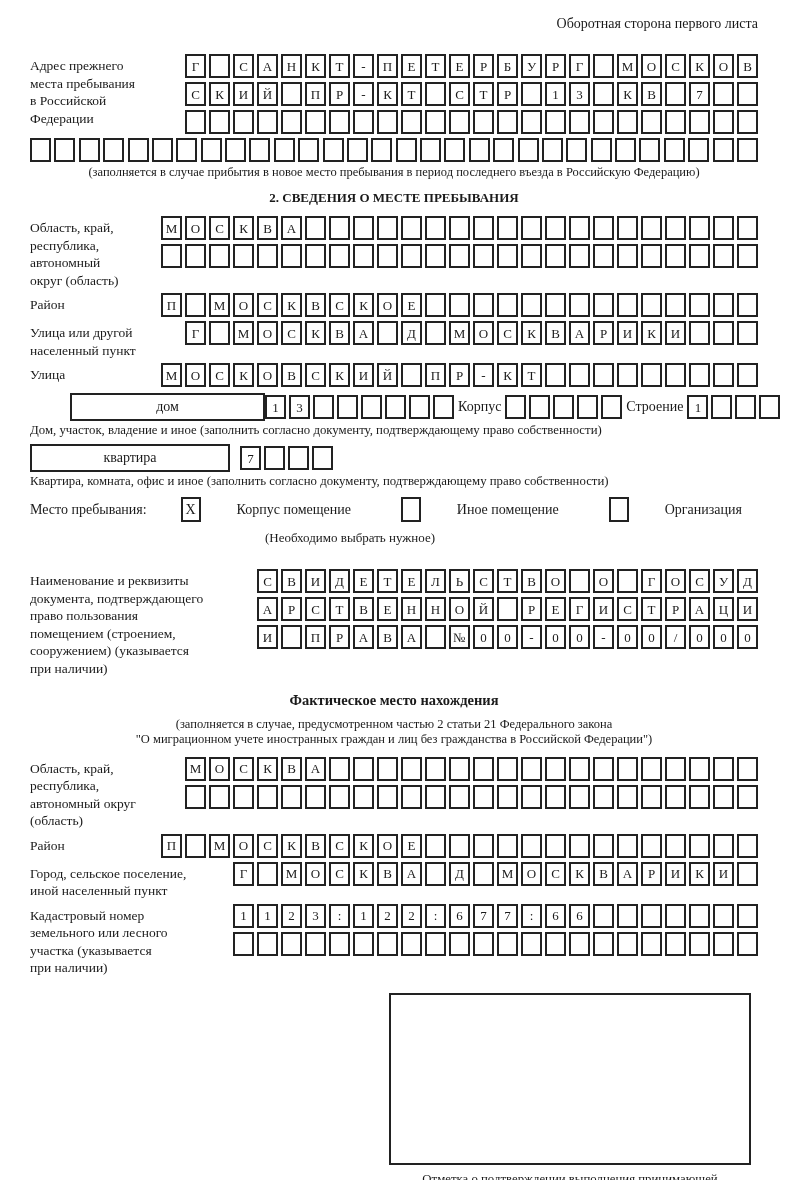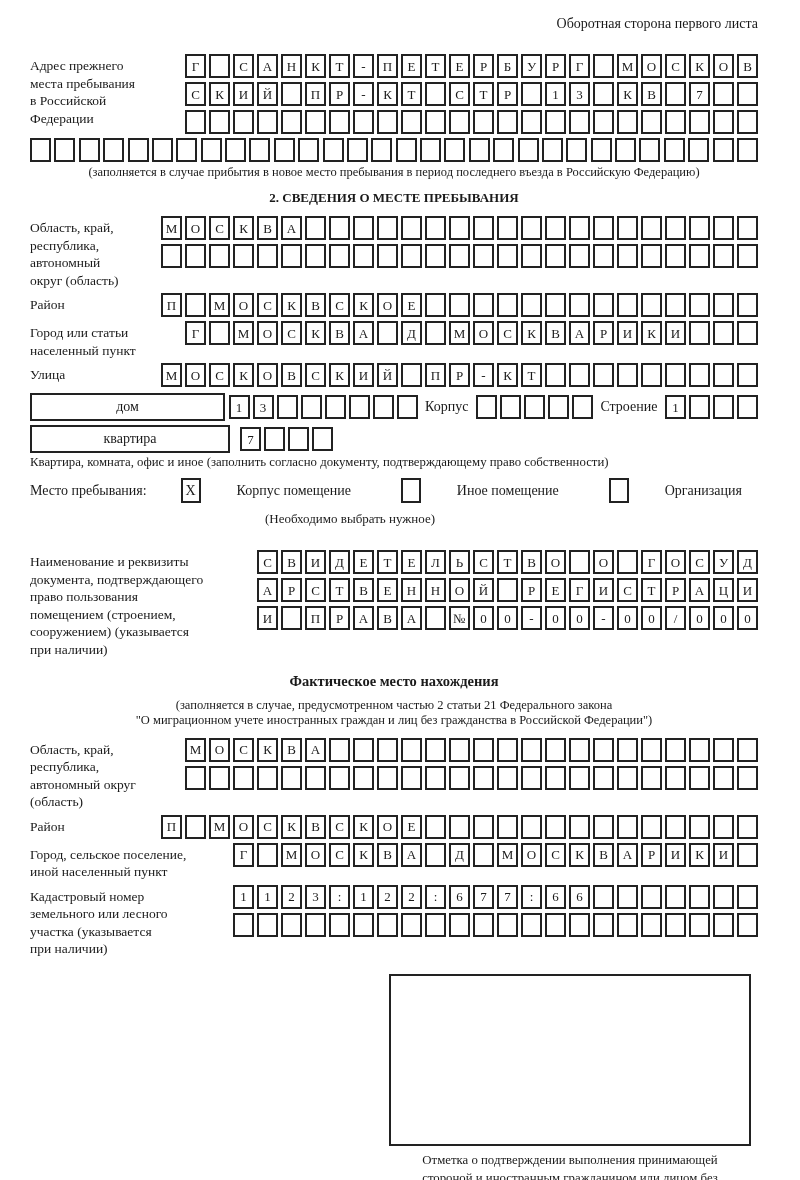--- a/index.html
+++ b/index.html
@@ -36,21 +36,21 @@
   .caption-left{font-size:12.8px;margin:2px 0 6px;}
   .section-title{text-align:center;font-weight:bold;font-size:13px;margin:4px 0 10px;}
 
   
   .dom-row{display:flex;align-items:center;justify-content:space-between;margin:6px 0 2px;}
   .label-box{
     border:2px solid var(--border);height:28px;
     display:flex;align-items:center;justify-content:center;
     font-size:14px;flex:none;background:#fff;
   }
-  .label-box.dom{width:195px;}
+  .label-box.dom{width:195px;margin-left:40px;}
   .label-box.kvartira{width:200px;text-align:center;}
   .boxes-inline{display:flex;gap:3px;flex:none;}
   .inline-label{font-size:14px;margin:0 4px;flex:none;}
 
   .kvartira-row{display:flex;align-items:center;margin:4px 0 2px;}
   .kvartira-row .boxes-inline{margin-left:10px;}
 
   
   .mesto-row{display:flex;align-items:center;font-size:14px;margin:8px 0 2px;justify-content:space-between;}
   .checkbox{
@@ -287,21 +287,21 @@
         <span class="cbox"></span>
         <span class="cbox"></span>
         <span class="cbox"></span>
         <span class="cbox"></span>
         <span class="cbox"></span>
         <span class="cbox"></span>
       </div>
   </div>
 
   <div class="frow">
-    <div class="flabel">Город или статьи
+    <div class="flabel">Улица или другой
 населенный пункт</div>
     <div class="boxes">
         <span class="cbox">Г</span>
         <span class="cbox"></span>
         <span class="cbox">М</span>
         <span class="cbox">О</span>
         <span class="cbox">С</span>
         <span class="cbox">К</span>
         <span class="cbox">В</span>
         <span class="cbox">А</span>
@@ -376,20 +376,21 @@
         <span class="cbox"></span>
       </div>
     <span class="inline-label">Строение</span>
     <div class="boxes-inline">
         <span class="cbox">1</span>
         <span class="cbox"></span>
         <span class="cbox"></span>
         <span class="cbox"></span>
       </div>
   </div>
+  <div class="caption-left">Дом, участок, владение и иное (заполнить согласно документу, подтверждающему право собственности)</div>
 
   <div class="kvartira-row">
     <div class="label-box kvartira">квартира</div>
     <div class="boxes-inline">
         <span class="cbox">7</span>
         <span class="cbox"></span>
         <span class="cbox"></span>
         <span class="cbox"></span>
       </div>
   </div>

